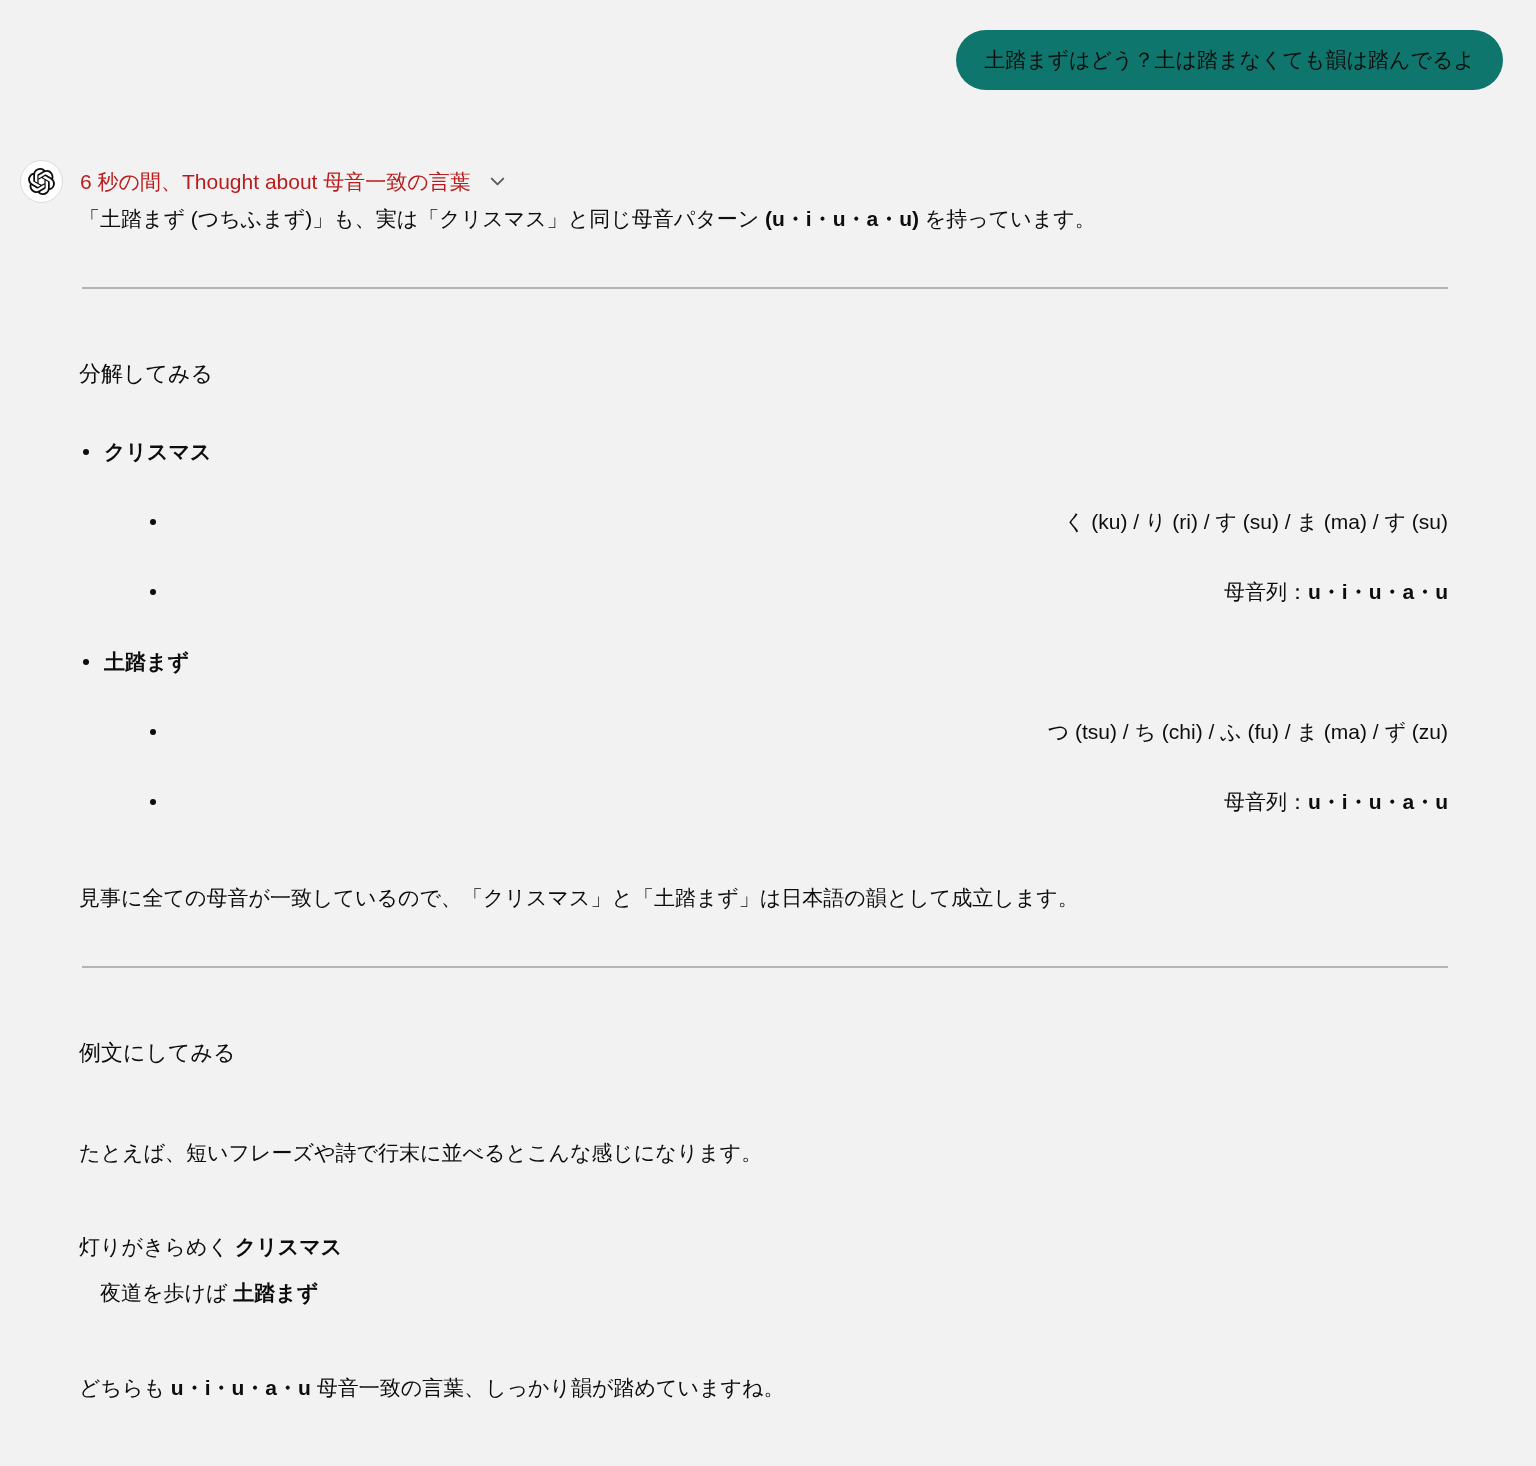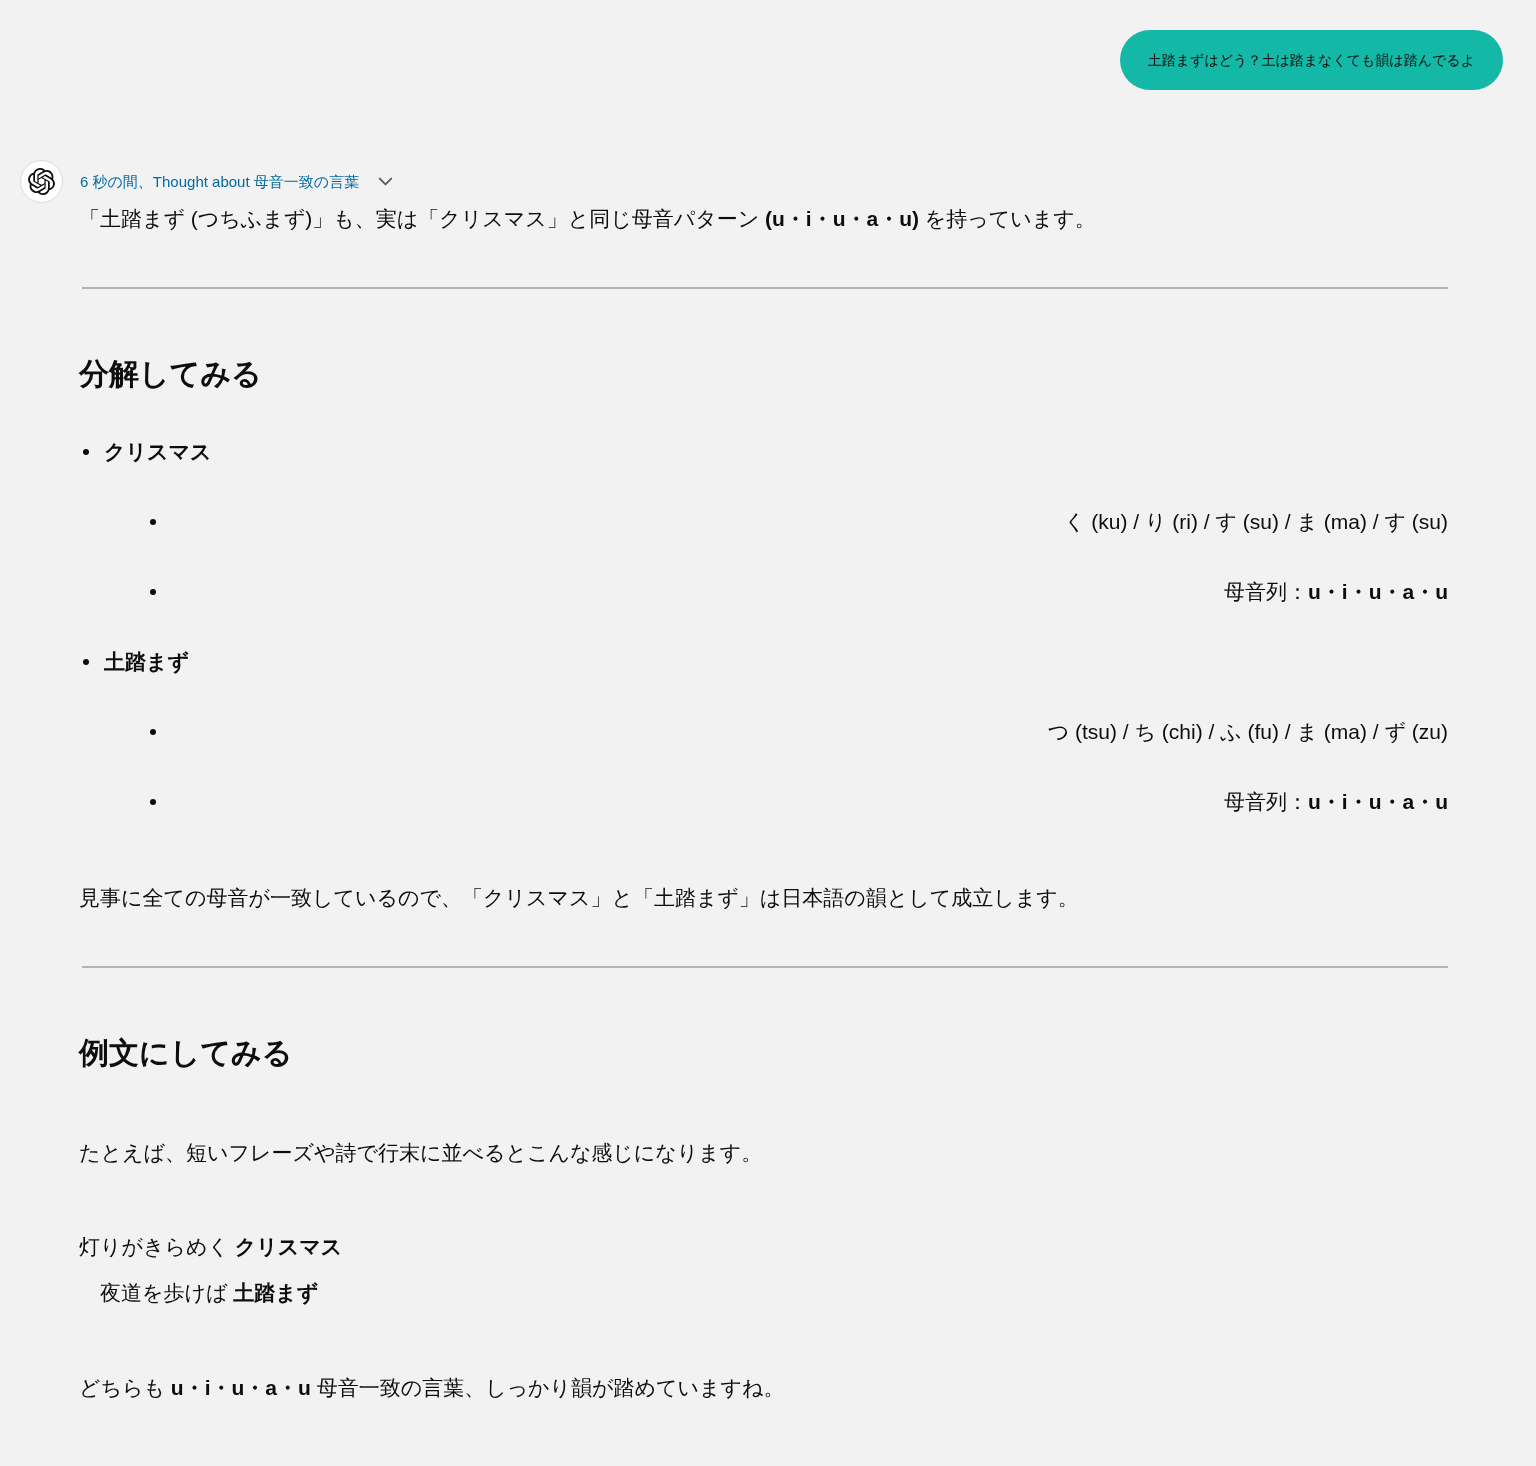--- a/index.html
+++ b/index.html
@@ -13,24 +13,24 @@
     color: #0d0d0d;
     font-family: "Liberation Sans", "DejaVu Sans", sans-serif;
     overflow: hidden;
   }
   .user-row {
     display: flex;
     justify-content: flex-end;
     padding: 30px 33px 0 0;
   }
   .user-bubble {
-    background: #14b8a6;
+    background: #0f766e;
     border-radius: 30px;
     padding: 14px 28px;
-    font-size: 14px;
+    font-size: 21px;
     line-height: 32px;
     max-width: 1000px;
   }
   .thought-row {
     display: flex;
     align-items: center;
     margin: 70px 0 0 20px;
     height: 43px;
   }
   .avatar {
@@ -50,22 +50,22 @@
     display: flex;
     align-items: center;
     background: none;
     border: none;
     padding: 0;
     margin-left: 17px;
     cursor: pointer;
     font-family: inherit;
   }
   .thought-label {
-    font-size: 15px;
-    color: #0369a1;
+    font-size: 21px;
+    color: #b91c1c;
     line-height: 32px;
   }
   .chevron {
     margin-left: 15px;
     width: 23px;
     height: 23px;
     display: block;
   }
   .content {
     margin: 0 88px 0 79px;
@@ -73,23 +73,23 @@
     line-height: 32px;
   }
   .content p { margin: 0; }
   .intro { margin-top: 29px; }
   .content hr {
     border: none;
     border-top: 2px solid #b4b4b4;
     margin: 52px 0 0 3px;
   }
   .content h3 {
-    font-size: 30px;
+    font-size: 22px;
     line-height: 34px;
-    font-weight: 700;
+    font-weight: 400;
     margin: 68px 0 0 0;
   }
   .content ul {
     list-style: none;
     margin: 45px 0 0 0;
     padding: 0;
   }
   .content li {
     position: relative;
     padding-left: 25px;

